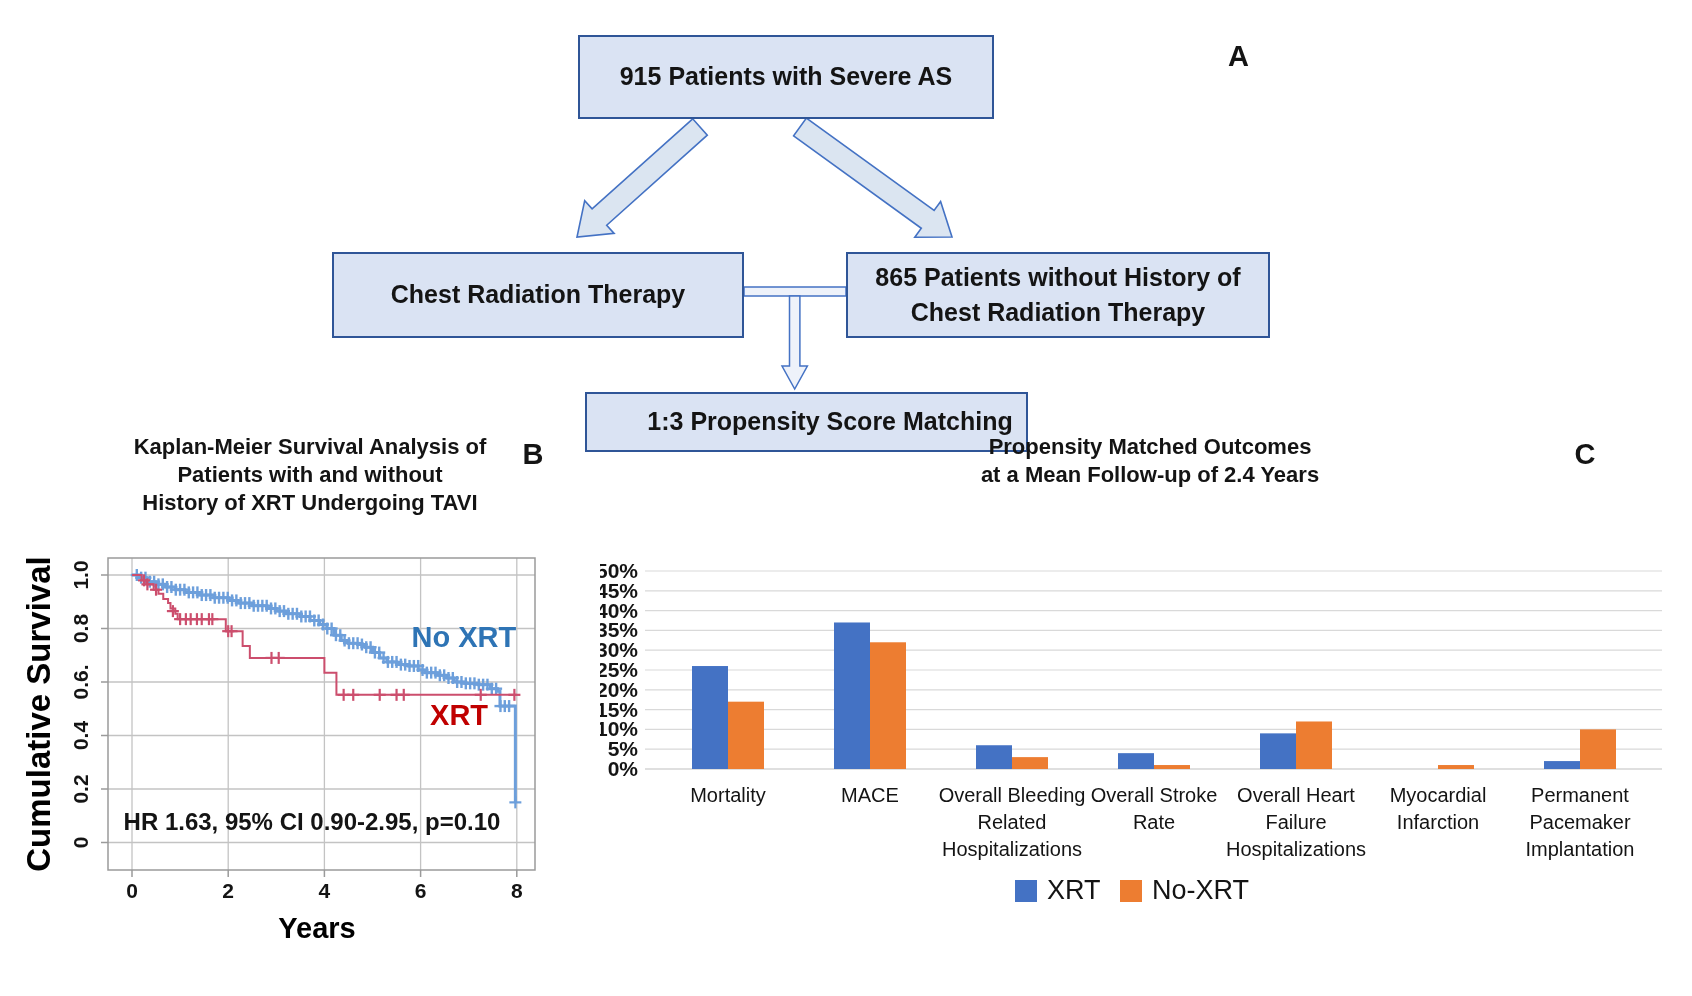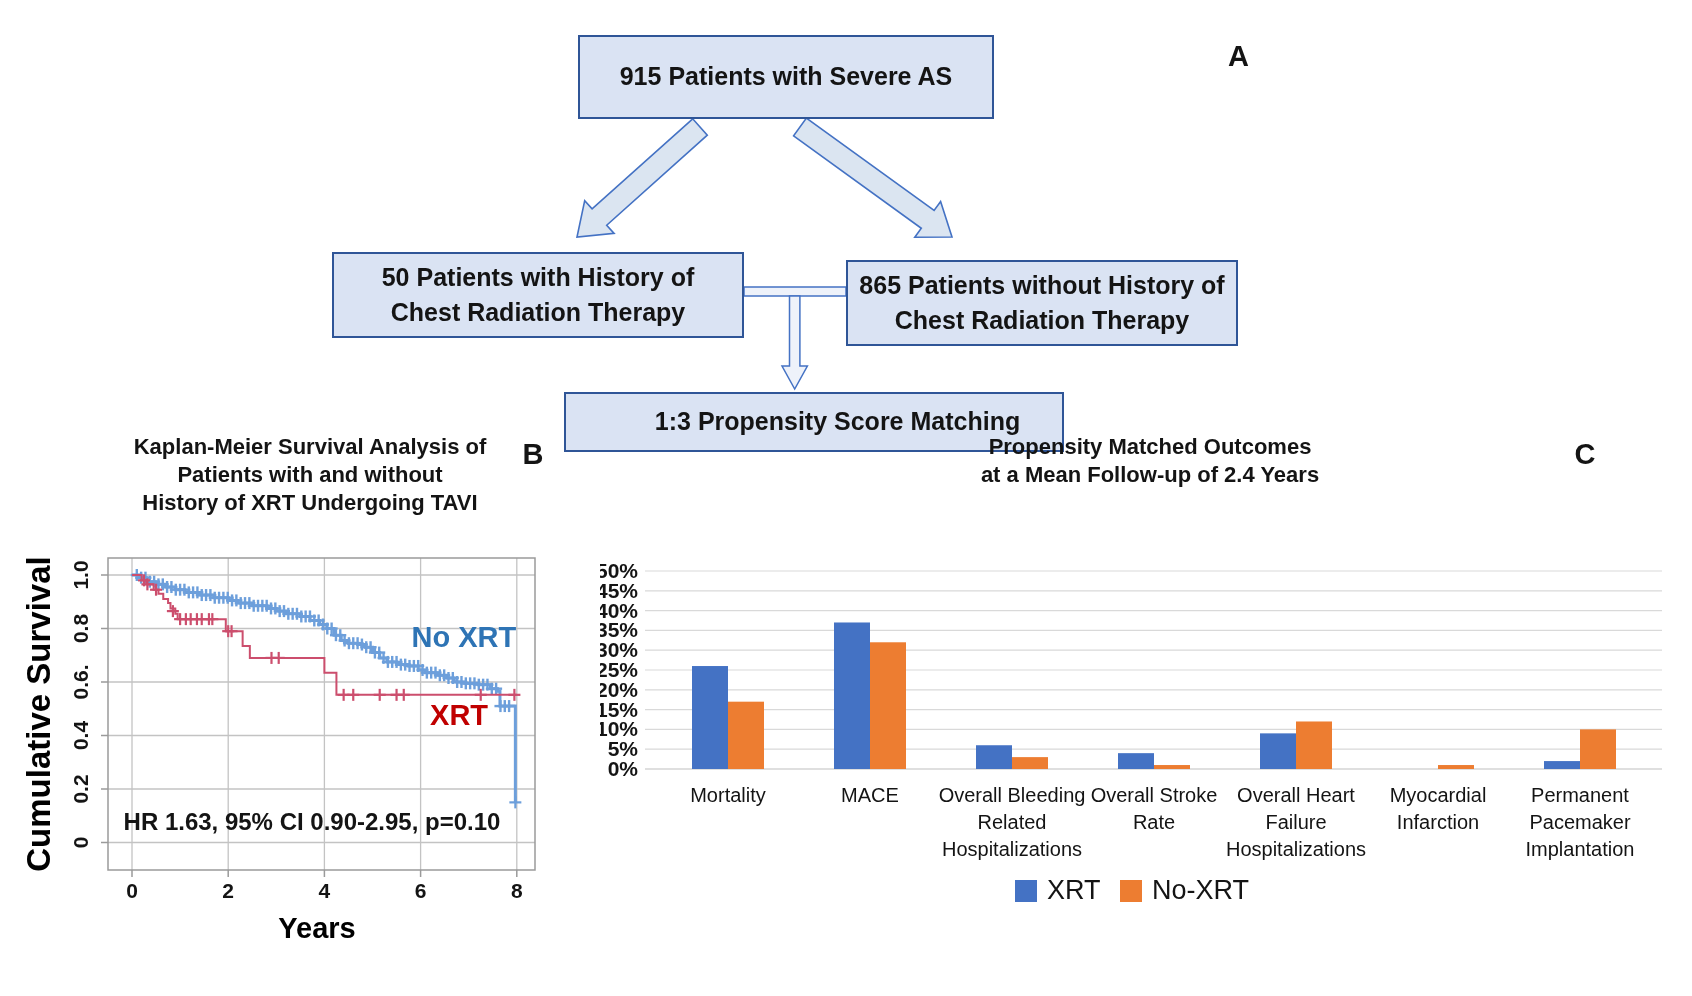--- a/index.html
+++ b/index.html
@@ -33,30 +33,29 @@
     <g>
       <path d="M789.5,296 L789.5,366 L782,366 L794.7,389 L807.4,366 L799.9,366 L799.9,296 Z" fill="#eef2fa" stroke="#4472c4" stroke-width="1.5"></path>
     </g>
   </svg>
 
   <div class="flowbox" style="left:578px;top:35px;width:416px;height:84px;">
     <span>915 Patients with Severe AS</span>
   </div>
 
   <div class="flowbox" style="left:332px;top:252px;width:412px;height:86px;">
-    <span>50 Patients with History of</span>
     <span>Chest Radiation Therapy</span>
   </div>
 
-  <div class="flowbox" style="left:846px;top:260px;width:392px;height:86px;">
+  <div class="flowbox" style="left:846px;top:252px;width:424px;height:86px;">
     <span>865 Patients without History of</span>
     <span>Chest Radiation Therapy</span>
   </div>
 
-  <div class="flowbox" style="left:564px;top:392px;width:500px;height:60px;padding-left:47px;">
+  <div class="flowbox" style="left:585px;top:392px;width:443px;height:60px;padding-left:47px;">
     <span>1:3 Propensity Score Matching</span>
   </div>
 
   <div class="panel-letter" style="left:1228px;top:40px;">A</div>
 
   <svg id="km-svg" class="abs" style="left:20px;top:430px;" width="560" height="560" viewBox="0 0 560 560">
       <g>
         <line x1="112" y1="128" x2="112" y2="440" stroke="#c3c3c3" stroke-width="1.3"></line>
         <line x1="208.2" y1="128" x2="208.2" y2="440" stroke="#c3c3c3" stroke-width="1.3"></line>
         <line x1="304.4" y1="128" x2="304.4" y2="440" stroke="#c3c3c3" stroke-width="1.3"></line>

